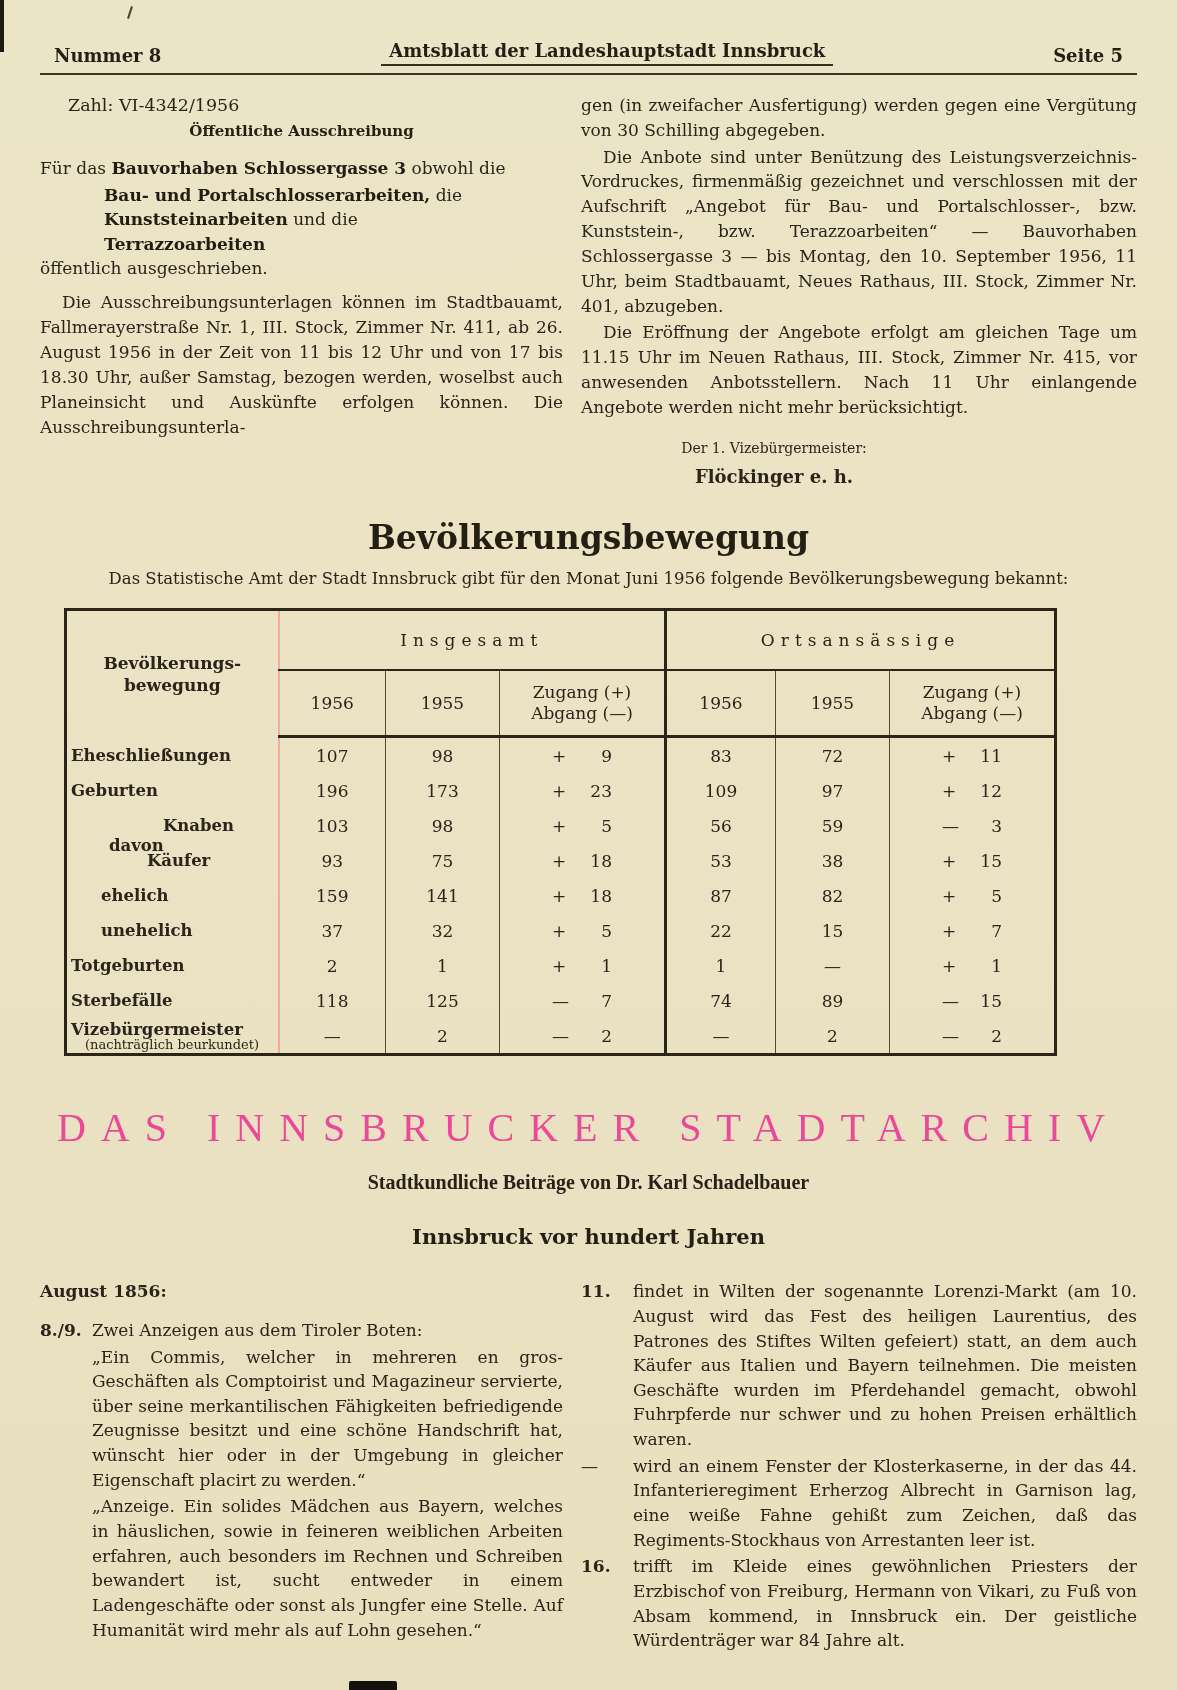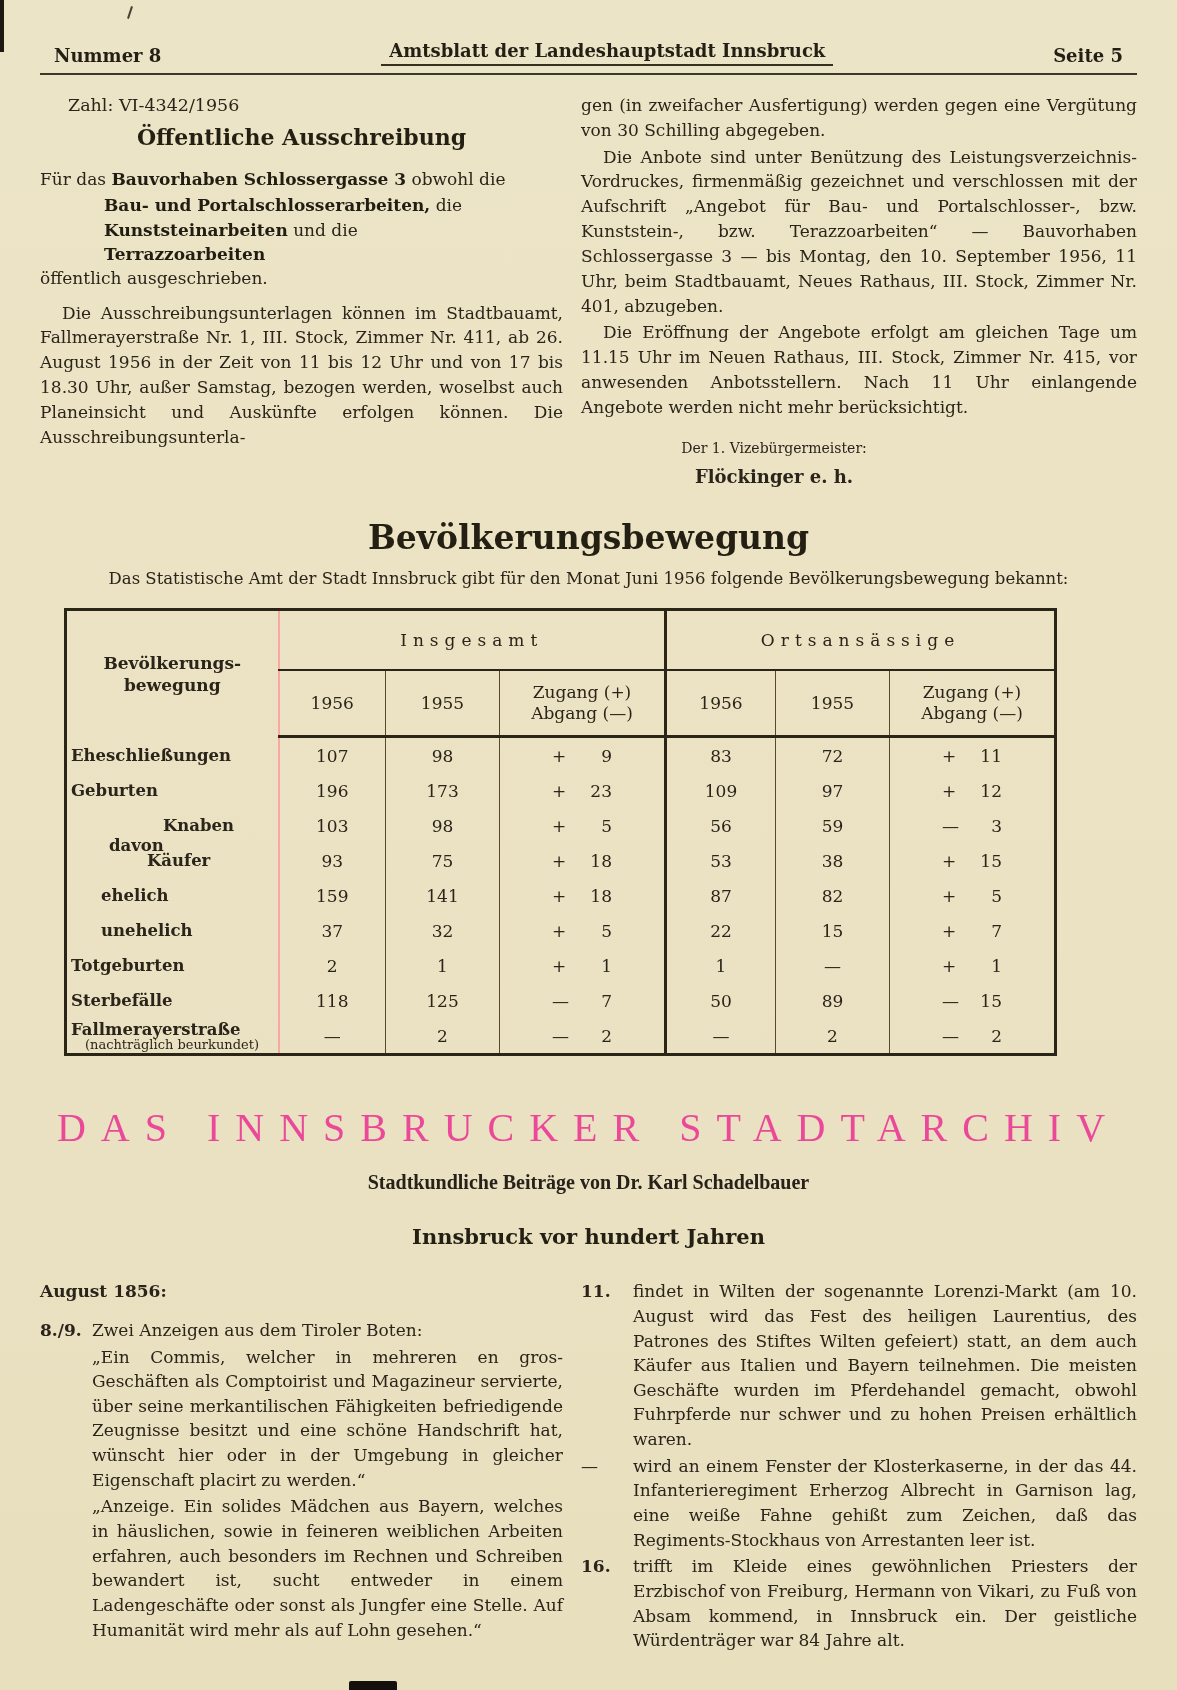--- a/index.html
+++ b/index.html
@@ -15,21 +15,21 @@
   .header-rule{height:2px;background:#3c362b;margin:2px 0 18px 0;}
   
   .cols{display:flex;gap:18px;}
   .col-l{width:523px;}
   .col-r{width:556px;}
   .ann{font-size:17px;line-height:1.46;}
   .ann p{margin:0 0 2px 0;text-align:justify;}
   .office{font-weight:bold;font-size:18px;margin:0 0 2px 0;}
   .filenr{padding-left:28px;font-size:17.5px;}
   .dateline{text-align:right;padding-right:4px;margin:10px 0 4px 0;font-size:17.5px;}
-  .ann-heading{text-align:center;font-weight:bold;font-size:22px;margin:1px 0 14px 0;color:#241f13;}
+  .ann-heading{text-align:center;font-weight:bold;font-size:15px;margin:1px 0 14px 0;color:#241f13;}
   .work-block{margin-left:64px;font-size:17px;line-height:1.42;}
   .indent1{ text-indent:22px; }
   .signature{margin-top:18px;text-align:center;padding-right:170px;}
   .signature .role{font-size:14px;}
   .signature .name{font-weight:bold;font-size:18px;margin-top:6px;}
   b{color:#221d12;}
   
   .pop-title{margin-top:28px;text-align:center;font-size:33px;font-weight:bold;color:#241f13;}
   .pop-subtitle{margin-top:12px;text-align:center;font-size:16.5px;}
   .pop-table-wrap{margin:20px 0 0 24px;}
@@ -204,26 +204,26 @@
             <td class="c-num b-thin c-sign"><span class="sgn">+</span><span class="val">1</span></td>
             <td class="c-num b-thick">1</td>
             <td class="c-num b-thin">—</td>
             <td class="c-num b-thin c-sign"><span class="sgn">+</span><span class="val">1</span></td>
           </tr>
           <tr>
             <td class="c-label"><span>Sterbefälle</span></td>
             <td class="c-num b-med">118</td>
             <td class="c-num b-thin">125</td>
             <td class="c-num b-thin c-sign"><span class="sgn">—</span><span class="val">7</span></td>
-            <td class="c-num b-thick">50</td>
+            <td class="c-num b-thick">74</td>
             <td class="c-num b-thin">89</td>
             <td class="c-num b-thin c-sign"><span class="sgn">—</span><span class="val">15</span></td>
           </tr>
           <tr>
-            <td class="c-label"><span>Fallmerayerstraße</span><div class="sublabel">(nachträglich beurkundet)</div></td>
+            <td class="c-label"><span>Vizebürgermeister</span><div class="sublabel">(nachträglich beurkundet)</div></td>
             <td class="c-num b-med">—</td>
             <td class="c-num b-thin">2</td>
             <td class="c-num b-thin c-sign"><span class="sgn">—</span><span class="val">2</span></td>
             <td class="c-num b-thick">—</td>
             <td class="c-num b-thin">2</td>
             <td class="c-num b-thin c-sign"><span class="sgn">—</span><span class="val">2</span></td>
           </tr>
         </tbody>
     </table>
   </div>

